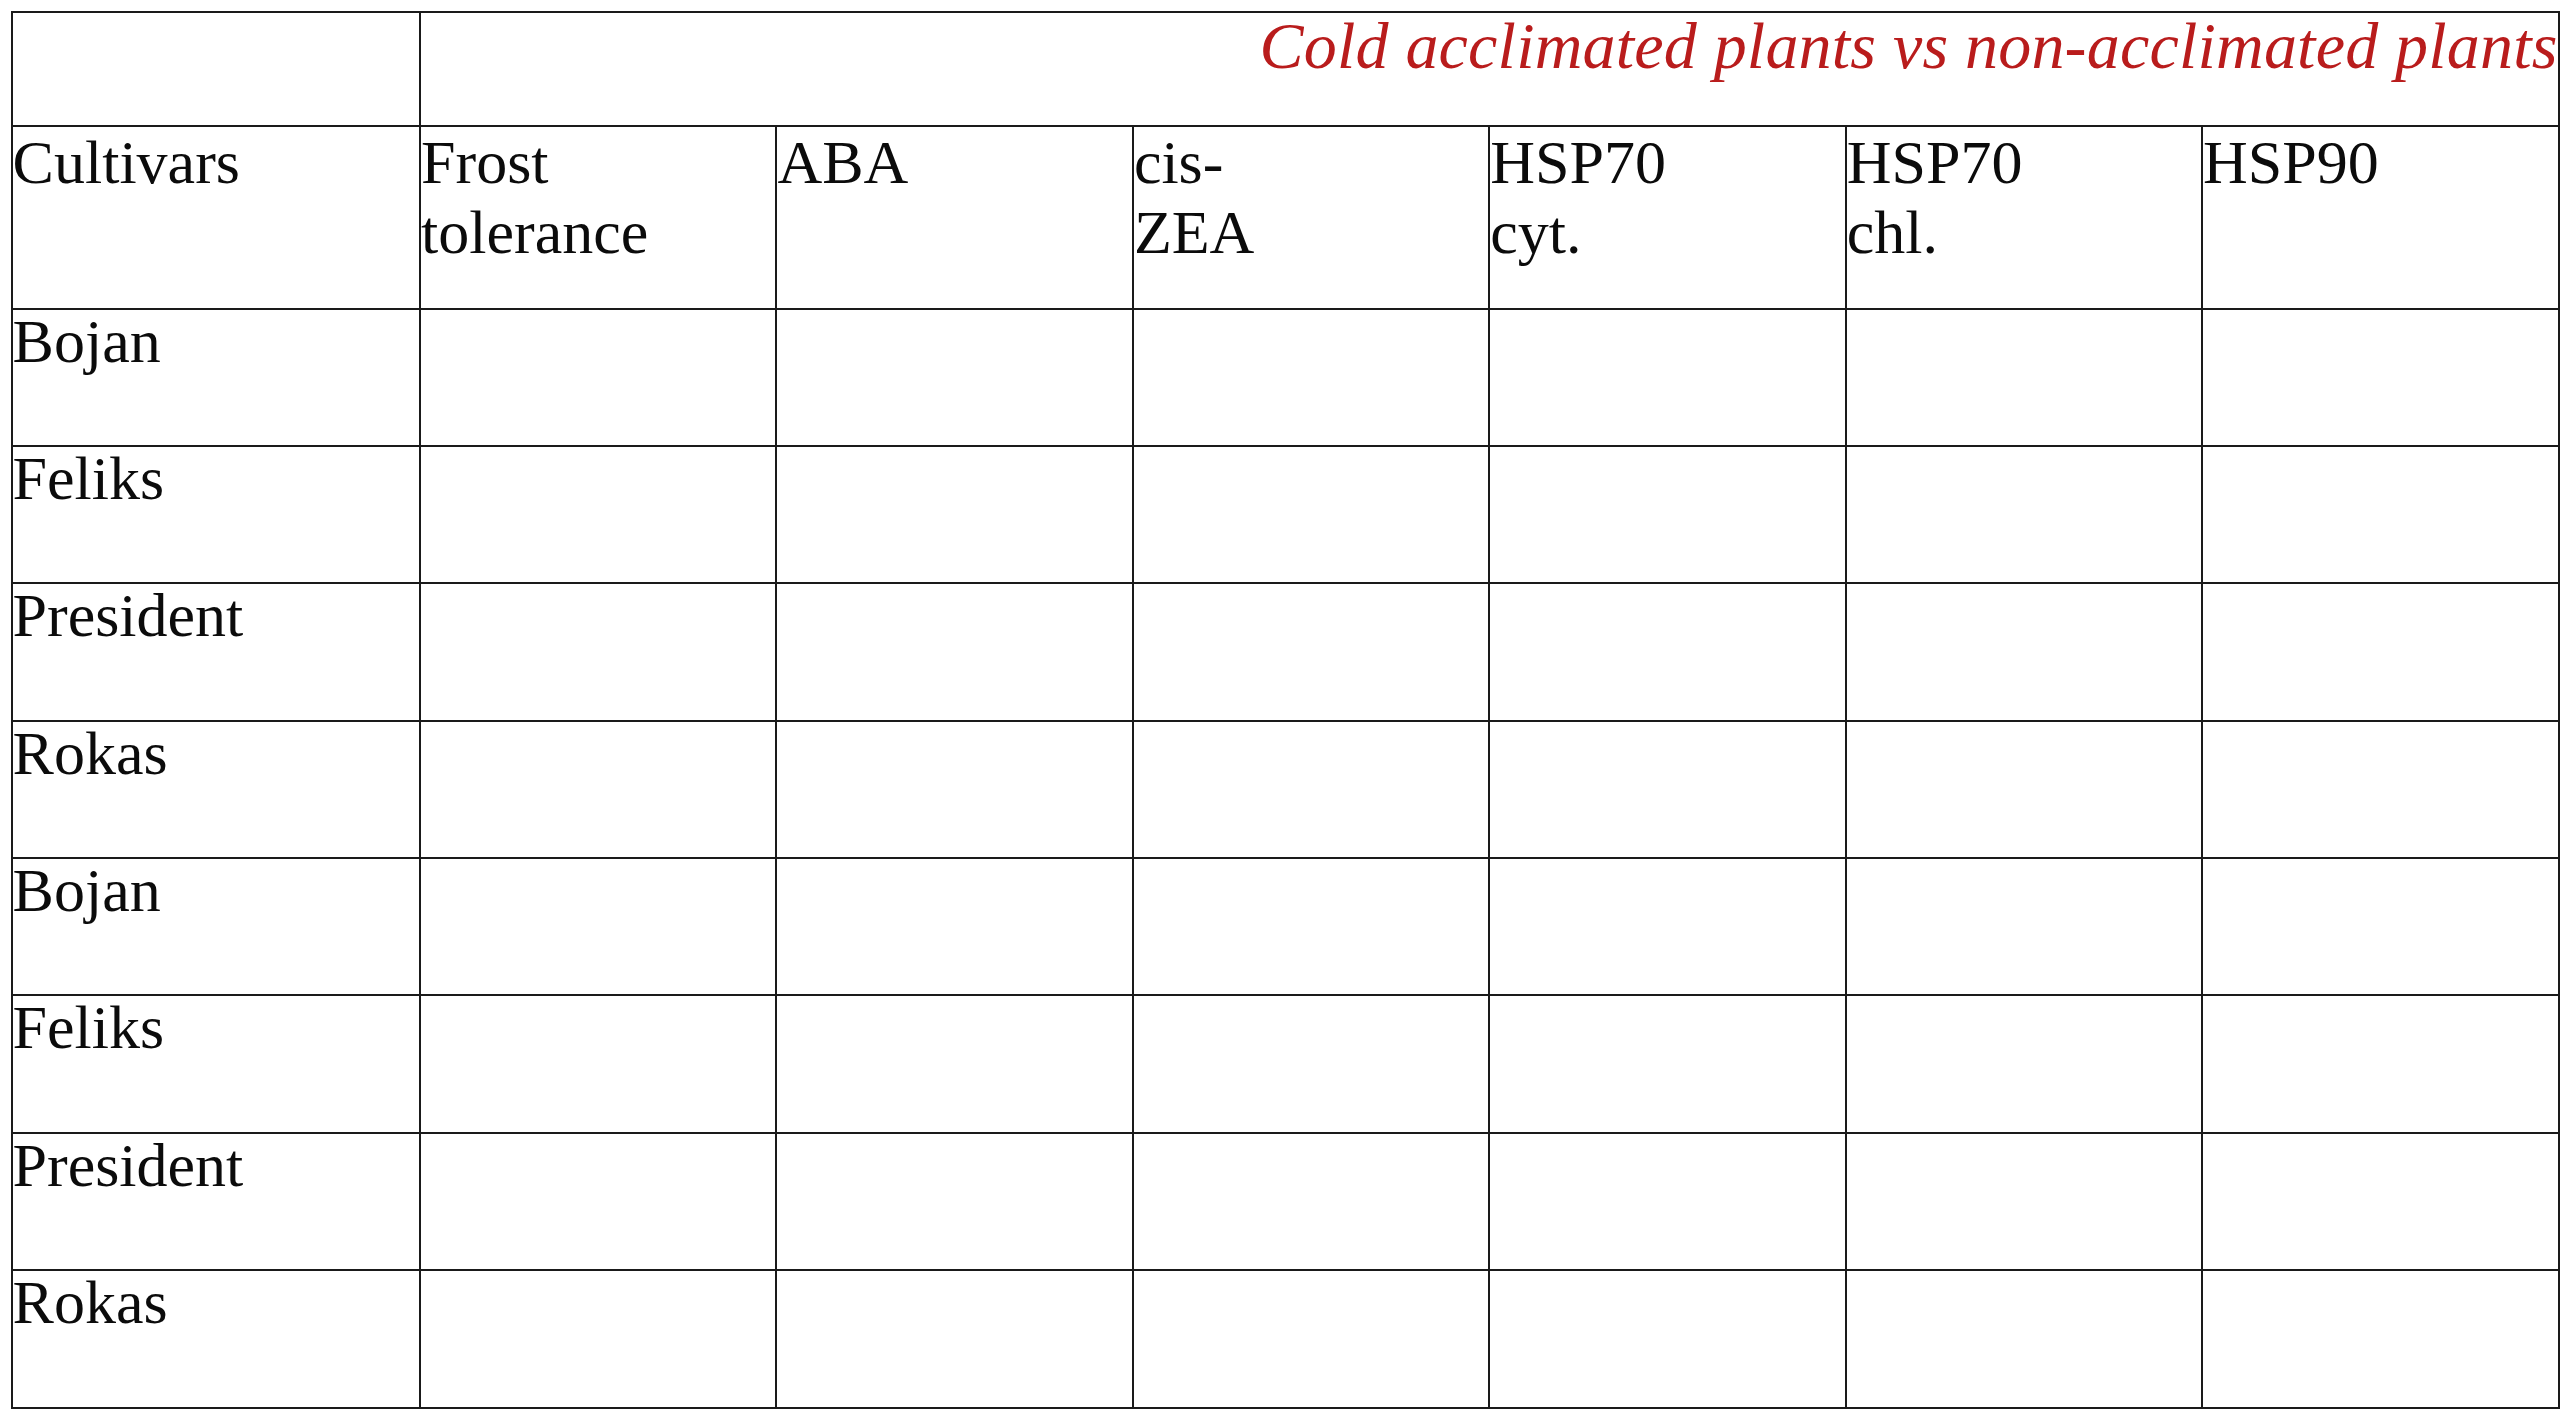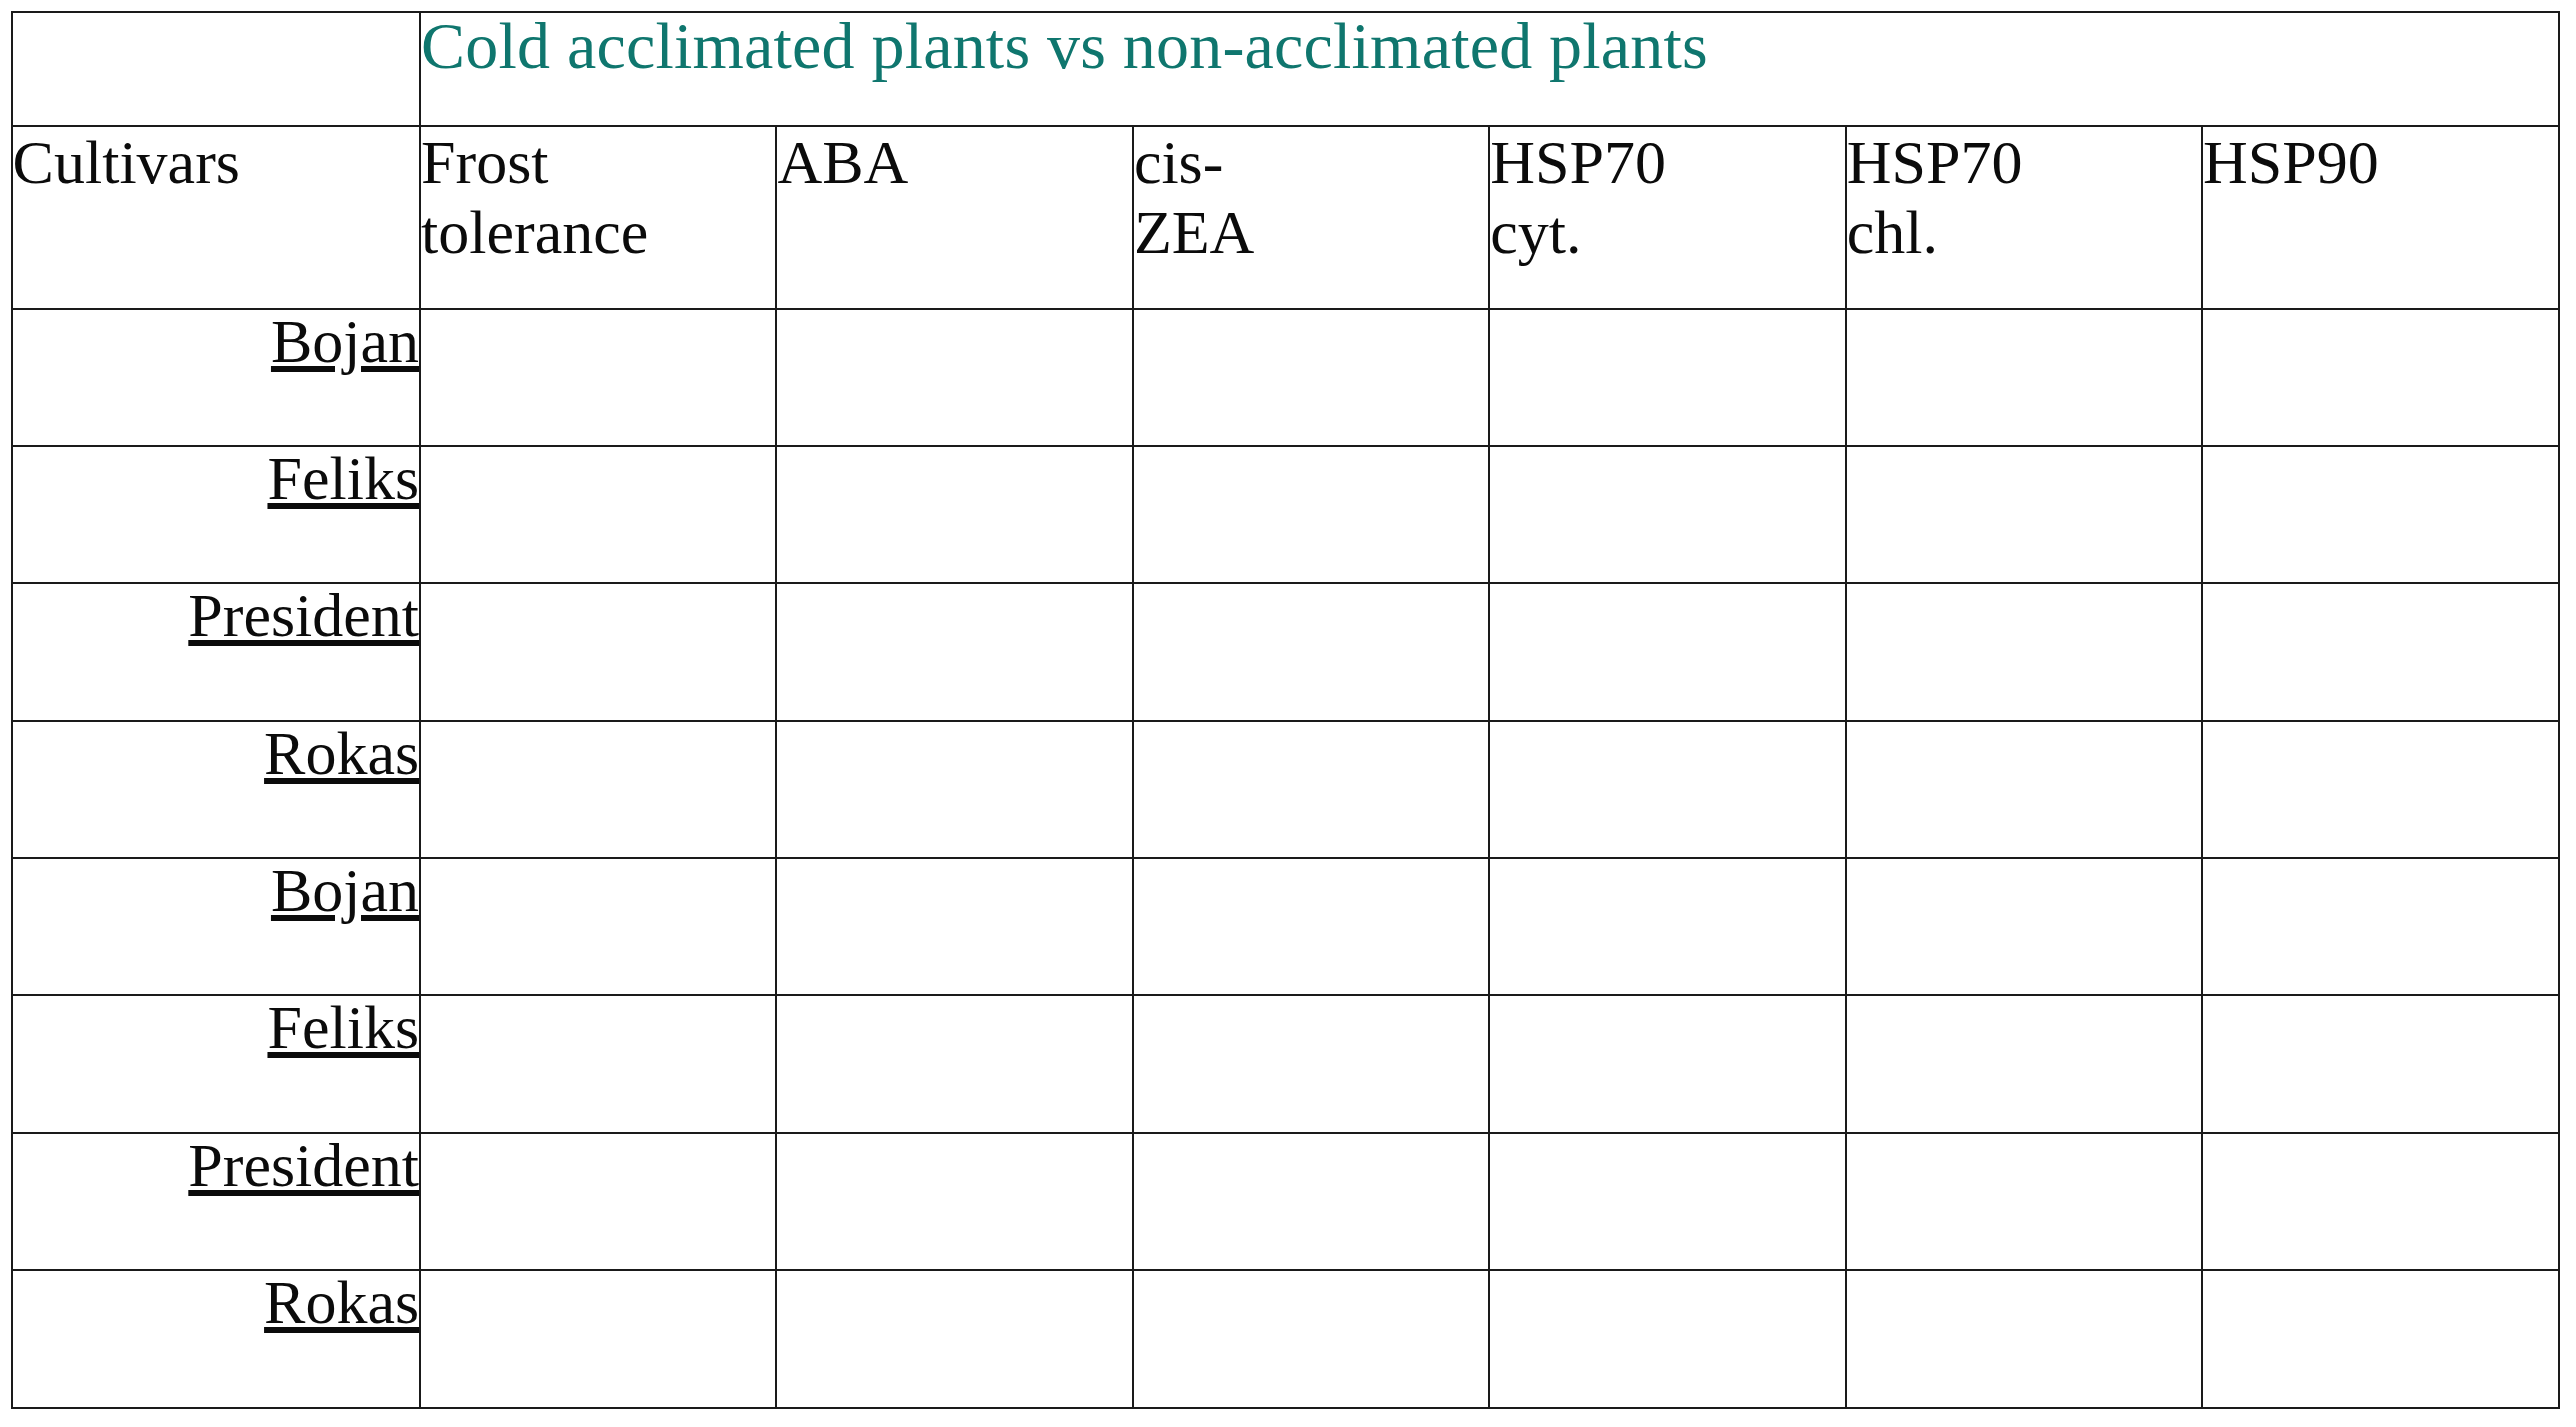--- a/index.html
+++ b/index.html
@@ -44,26 +44,27 @@
   col.c-cultivar { width: 408px; }
   col.c-data     { width: 356px; }
 
   
   .banner-blank { background: #ffffff; }
 
   .banner-title {
     font-size: 66px;
     line-height: 1.0;
     letter-spacing: 0.2px;
-    color: #0f766e;
+    color: #b91c1c;
     padding: 8.9px 0 8.9px 16px;
     white-space: nowrap;
-    text-align: left;
+    text-align: right;
     vertical-align: middle;
     font-family: "Liberation Serif", "DejaVu Serif", serif;
+    font-style: italic;
   }
 
   
   .hdr-cell {
     font-size: 62px;
     line-height: 1.14;
     color: #0b0b0b;
     padding: 7px 0 7px 14px;
     text-align: left;
     vertical-align: top;
@@ -75,24 +76,23 @@
   .row-head-tall { height: 165px; }
   .row-banner    { height: 103px; }
   .row-data      { height: 124px; }
 
   
   .cultivar {
     font-size: 62px;
     line-height: 1.0;
     color: #0b0b0b;
     padding: 0 0 0 14px;
-    text-align: right;
+    text-align: left;
     vertical-align: middle;
     white-space: nowrap;
-    text-decoration: underline;
   }
 
   
   .sw-blue { background: #1b72c8; }
   .sw-red  { background: #ff0000; }
   .sw-gray { background: #c0c0c0; }
 </style>
 </head>
 <body>
 

